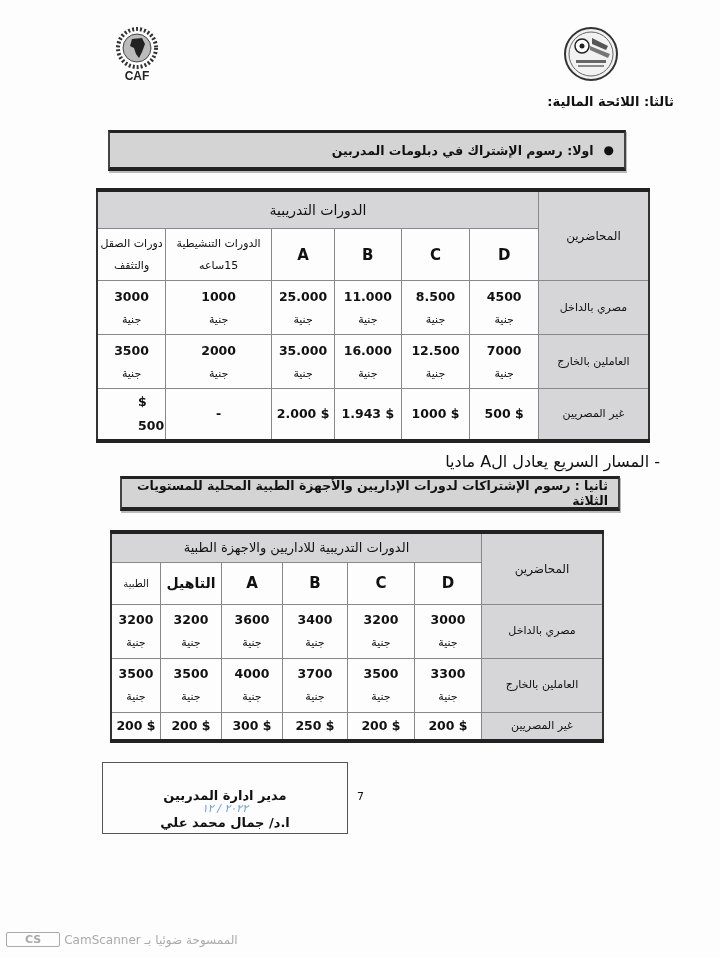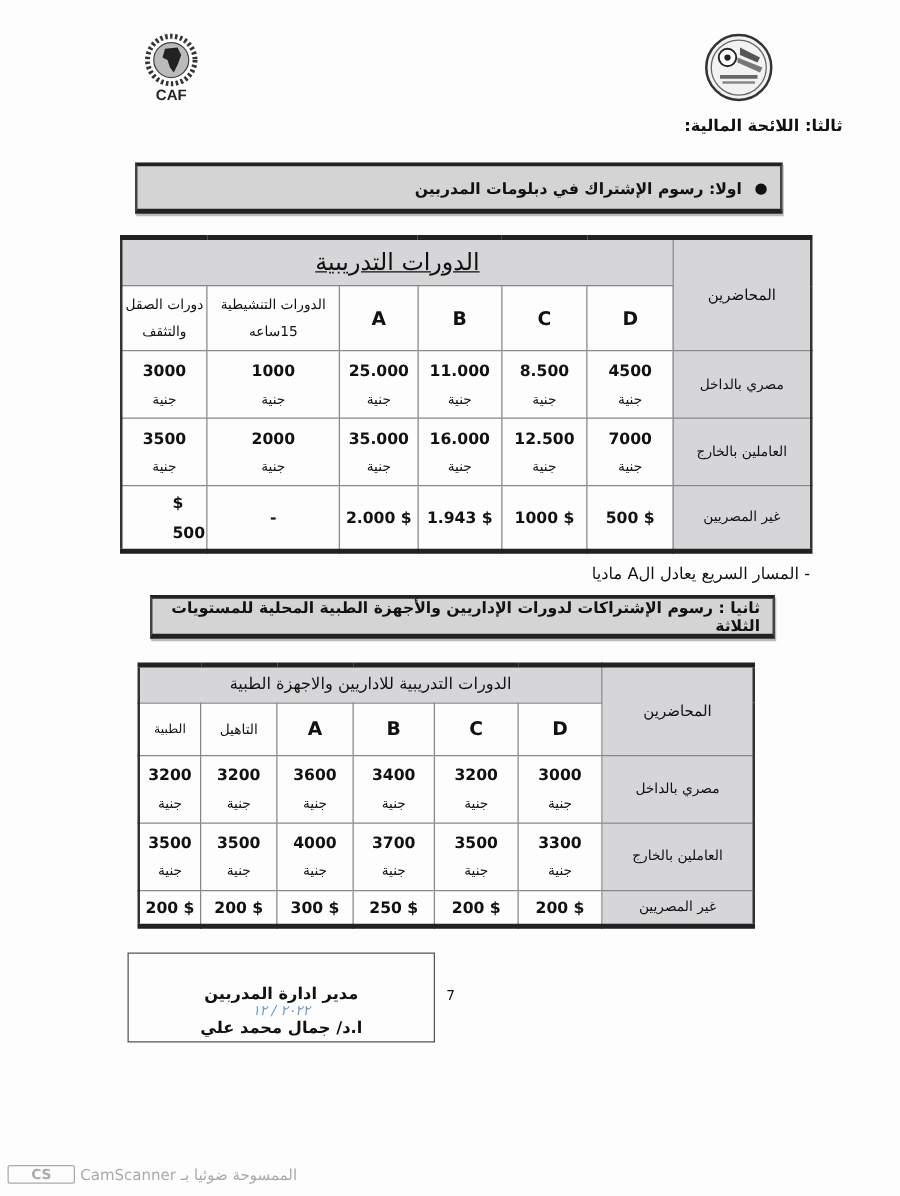--- a/index.html
+++ b/index.html
@@ -10,26 +10,26 @@
   .section-heading{right:46px;top:94px;font-weight:bold;font-size:13px;direction:rtl;}
   .banner{position:absolute;background:#d4d4d4;border-top:3px solid #222;border-bottom:4px solid #222;border-left:2px solid #444;border-right:2px solid #444;direction:rtl;font-weight:bold;font-size:12.5px;display:flex;align-items:center;box-shadow:1px 2px 0 #bbb;}
   .banner1{left:108px;top:130px;width:504px;height:34px;padding-right:10px;}
   .banner2{left:120px;top:476px;width:486px;height:28px;padding-right:10px;}
   .bullet{margin-left:10px;font-size:12px;}
   table{border-collapse:collapse;position:absolute;direction:rtl;}
   td{border:1px solid #888;text-align:center;font-size:12px;}
   .t1{left:96px;top:188px;width:554px;border-top:4px solid #222;border-bottom:4px solid #222;border-left:2px solid #333;border-right:2px solid #333;}
   .t2{left:110px;top:530px;width:494px;border-top:4px solid #222;border-bottom:4px solid #222;border-left:2px solid #333;border-right:2px solid #333;}
   .shade{background:#d6d6d9;}
-  .hdr-group{font-size:19px;height:34px;text-decoration:underline;}
+  .hdr-group{font-size:14px;height:34px;}
   .num{font-weight:bold;font-size:12.5px;line-height:24px;}
   .cur{font-size:11px;line-height:22px;}
   .rowlbl{font-size:11px;line-height:22px;}
   .letter{font-weight:bold;font-size:15px;}
-  .note{right:72px;top:452px;font-size:13px;direction:rtl;}
+  .note{right:60px;top:452px;font-size:16px;direction:rtl;}
   .sigbox{left:102px;top:762px;width:244px;height:70px;border:1.5px solid #555;text-align:center;direction:rtl;}
   .sig-title{font-weight:bold;font-size:13px;margin-top:25px;}
   .sig-scribble{font-size:11px;color:#6a9ccf;font-style:italic;line-height:12px;}
   .sig-name{font-weight:bold;font-size:13px;}
   .pagenum{left:357px;top:790px;font-size:11px;}
   .footer{left:6px;top:932px;display:flex;align-items:center;color:#aaa;font-size:12px;}
   .cs-icon{border:1.5px solid #aaa;border-radius:2px;padding:0 18px;font-weight:bold;font-size:11px;margin-right:4px;}
 </style>
 </head>
 <body>
@@ -154,21 +154,21 @@
   <tbody>
       <tr style="height:30px;">
     <td class="shade" rowspan="2" style="width:118px;font-size:12px;">المحاضرين</td>
     <td class="shade" colspan="6" style="font-size:13px;">الدورات التدريبية للاداريين والاجهزة الطبية</td>
   </tr>
   <tr style="height:42px;">
     <td class="letter" style="width:64px;">D</td>
     <td class="letter" style="width:64px;">C</td>
     <td class="letter" style="width:62px;">B</td>
     <td class="letter" style="width:58px;">A</td>
-    <td style="width:58px;font-weight:normal;font-size:11px;">التاهيل</td>
+    <td style="width:58px;font-weight:bold;font-size:14px;">التاهيل</td>
     <td style="font-size:10px;">الطبية</td>
   </tr>
   <tr style="height:54px;">
     <td class="shade rowlbl">مصري بالداخل</td>
     <td>
           <div class="num">3000</div>
           <div class="cur">جنية</div>
         </td>
     <td>
           <div class="num">3200</div>

